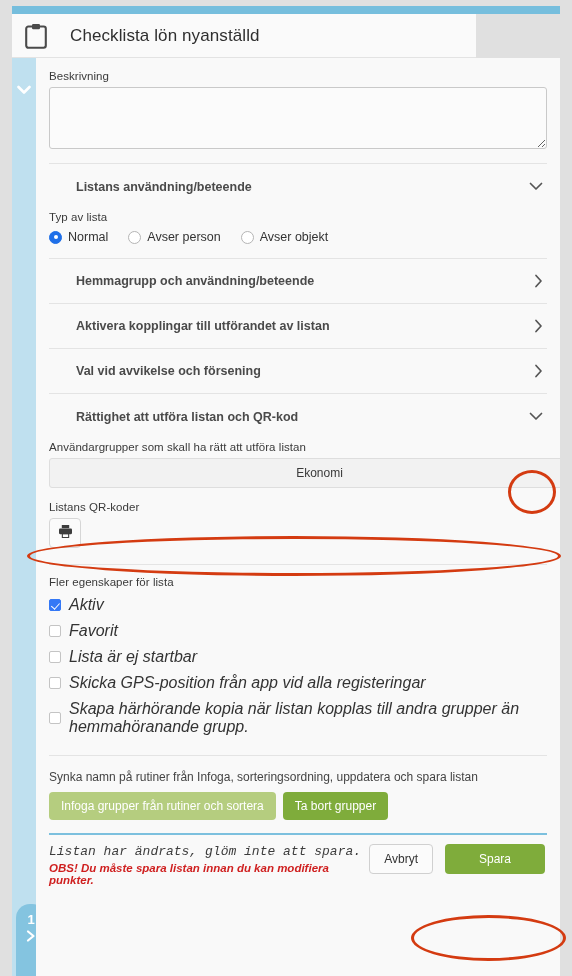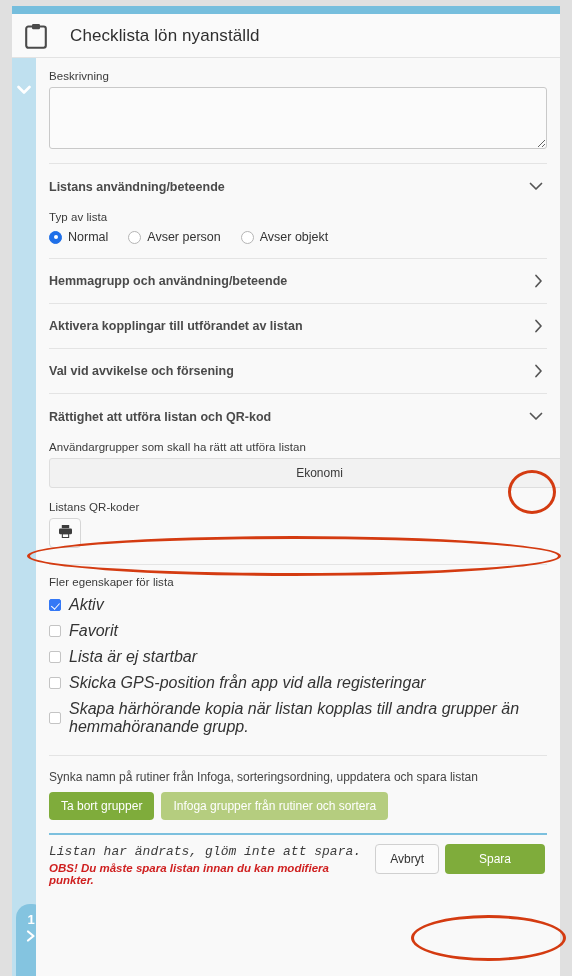--- a/index.html
+++ b/index.html
@@ -19,21 +19,21 @@
   .page-bg-right { position:absolute; left:560px; top:0; width:12px; height:976px; background:#e0e0e0; }
 
   
   .accent-bar {
     position:absolute; left:12px; top:6px; width:548px; height:8px;
     background:#76bedd;
   }
 
   
   .header {
-    position:absolute; left:12px; top:14px; width:548px; height:44px;
+    position:absolute; left:12px; top:14px; width:464px; height:44px;
     background:#fafafa;
     border-bottom:1px solid #e3e3e3;
     display:flex; align-items:center;
   }
   .header-icon { width:48px; display:flex; justify-content:center; align-items:center; }
   .header-title {
     font-size:17px; color:#2f2f2f; font-weight:400; letter-spacing:.1px;
     padding-left:10px;
   }
 
@@ -81,21 +81,21 @@
   .hr { height:1px; background:#e4e4e4; margin:14px 0 0 0; width:498px; }
 
   
   .acc {
     width:498px; height:45px;
     display:flex; align-items:center; justify-content:space-between;
     border-bottom:1px solid #e4e4e4;
     cursor:pointer;
   }
   .acc.noborder { border-bottom:none; }
-  .acc-title { font-size:12.5px; font-weight:bold; color:#4a4a4a; }
+  .acc-title { font-size:12.5px; font-weight:bold; color:#4a4a4a;margin-left:27px; }
   .acc-chev { color:#555; font-size:13px; padding-right:4px; display:flex; align-items:center; }
 
   .acc-body { padding:2px 0 12px 0; width:498px; }
 
   
   .radio-row { display:flex; align-items:center; gap:0; margin-top:7px; }
   .radio-item { display:flex; align-items:center; margin-right:20px; cursor:pointer; }
   .rb {
     width:13px; height:13px; border-radius:50%;
     border:1px solid #b5b5b5; background:#fff; margin-right:6px;
@@ -149,21 +149,21 @@
 
   .footer-rule { height:2px; background:#7cc0de; width:498px; margin:13px 0 0 0; }
 
   .footer {
     width:498px; padding-top:9px;
     display:flex; align-items:flex-start; justify-content:space-between;
   }
   .footer-msgs { font-style:italic; }
   .msg1 { font-size:13px; color:#3c3c3c;font-family:Liberation Mono, monospace; }
   .msg2 { font-size:11.5px; color:#cf1f1f; font-weight:bold; margin-top:3px; }
-  .footer-btns { display:flex; gap:6px; padding-right:2px; }
+  .footer-btns { display:flex; gap:12px; padding-right:2px; }
   .btn-cancel {
     background:#fbfbfb; border:1px solid #d0d0d0; border-radius:4px;
     font-family:"Liberation Sans", sans-serif; font-size:12px;
     padding:7px 14px; color:#333; cursor:pointer;
   }
 
   
   .anno {
     position:absolute; border:3px solid #d43b11; border-radius:50%;
     pointer-events:none;
@@ -322,22 +322,22 @@
           <span class="cb"></span>
           <span class="cb-label">Skapa härhörande kopia när listan kopplas till andra grupper än hemmahöranande grupp.</span>
         </label>
       </div>
 
       <div class="hr" style="margin-top:19px;"></div>
 
       <div style="padding-top:8px;">
         <div class="sync-text">Synka namn på rutiner från Infoga, sorteringsordning, uppdatera och spara listan</div>
         <div style="display:flex; gap:7px;">
+          <button class="btn-green light">Infoga grupper från rutiner och sortera</button>
           <button class="btn-green dark">Ta bort grupper</button>
-          <button class="btn-green light">Infoga grupper från rutiner och sortera</button>
         </div>
       </div>
 
       <div class="footer-rule"></div>
 
       <div class="footer">
         <div class="footer-msgs">
           <div class="msg1">Listan har ändrats, glöm inte att spara.</div>
           <div class="msg2">OBS! Du måste spara listan innan du kan modifiera punkter.</div>
         </div>

